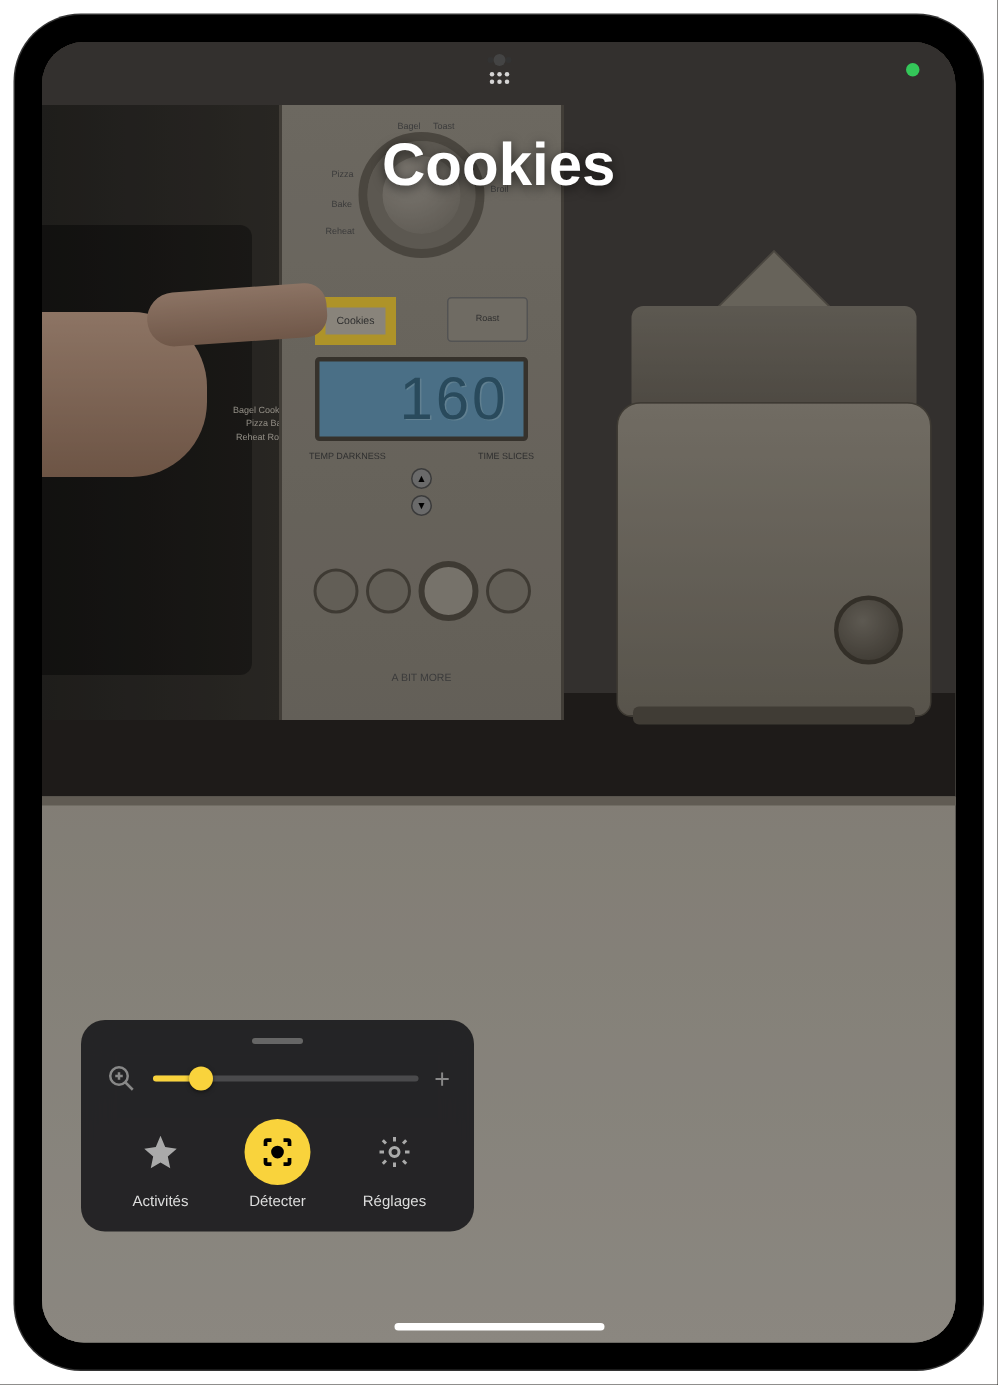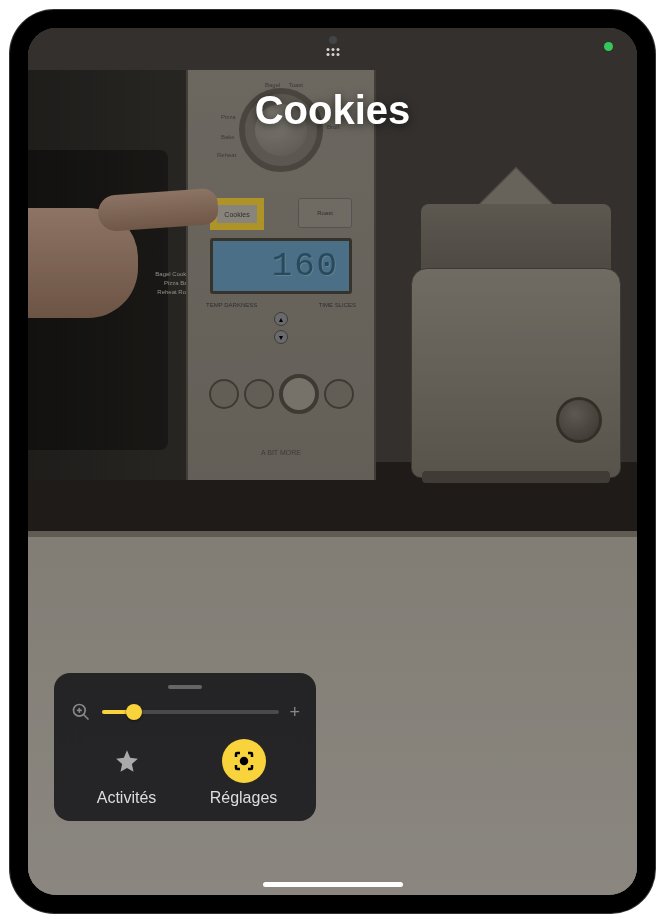--- a/index.html
+++ b/index.html
@@ -99,21 +99,21 @@
       border:7px solid #f9d33c;
       background: #c4bdb0;
       font-size:7px; color:#444;
       display:flex; align-items:center; justify-content:center;
     }
     .roast-btn { position:absolute; top:128px; right:22px; width:54px; height:30px; background:#a09a8e; border:1px solid #777; border-radius:3px; font-size:6px; color:#444; display:flex; align-items:center; justify-content:center; }
     .lcd {
       position:absolute; top:168px; left:22px; right:22px; height:56px;
       background:#6aa0c0; border:3px solid #4e4840; border-radius:3px;
       display:flex; align-items:center; justify-content:flex-end; padding-right:10px;
-      font-family: Liberation Mono, monospace; font-size:34px; color:#3b6a85; letter-spacing:2px;
+      font-family: Liberation Sans, sans-serif; font-size:40px; color:#3b6a85; letter-spacing:2px;
       text-shadow: 1px 1px 0 #8bb8d0;
     }
     .panel-btns { position:absolute; top:232px; left:18px; right:18px; }
     .panel-lbl { font-size:6px; color:#444; display:flex; justify-content:space-between; margin-bottom:2px;}
     .arrows { display:flex; justify-content:center; gap:6px; margin:4px 0;}
     .arrows .arr { width:14px; height:14px; border:1px solid #555; border-radius:50%; background:#999; display:flex; align-items:center; justify-content:center; font-size:7px;}
     .lower-btns { position:absolute; top:304px; left:18px; right:18px; display:flex; justify-content:space-around; align-items:center; }
     .lower-btns .btn { width:30px; height:30px; border-radius:50%; background:#8d877c; border:2px solid #5a544a; }
     .lower-btns .btn.big { width:40px; height:40px; background:#aaa499; border:4px solid #5a544a; }
     .panel-foot { position:absolute; bottom:24px; left:0; right:0; text-align:center; font-size:7px; color:#555;}
@@ -150,21 +150,21 @@
     .zoom-icon { width:22px; height:22px; color:#888; display:flex; align-items:center; justify-content:center;}
     .slider { flex:1; height:4px; background:#4a4a4c; border-radius:2px; position:relative;}
     .slider-fill { position:absolute; left:0; top:0; bottom:0; width:18%; background:#f9d33c; border-radius:2px;}
     .slider-thumb { position:absolute; top:50%; left:18%; transform:translate(-50%,-50%); width:16px; height:16px; background:#f9d33c; border-radius:50%; box-shadow:0 1px 3px rgba(0,0,0,0.5);}
     .plus-icon { color:#888; font-size:18px; font-weight:300;}
     .tab-row { display:flex; justify-content:space-between; gap:4px; padding: 4px 4px 0;}
     .tab { flex:1; display:flex; flex-direction:column; align-items:center; gap:6px; cursor:pointer;}
     .tab-circle { width:44px; height:44px; border-radius:50%; display:flex; align-items:center; justify-content:center; color:#aaa;}
     .tab.active .tab-circle { background:#f9d33c; color:#000;}
     .tab.outline .tab-circle { border:2px solid #888;}
-    .tab-label { font-size:16px; color:#ddd;}
+    .tab-label { font-size:10px; color:#ddd;}
     .home-indicator { position:absolute; bottom:8px; left:50%; transform:translateX(-50%); width:140px; height:5px; background:#fff; border-radius:3px; z-index:200;}
   </style>
 </head>
 <body>
 
 <div class="device-frame">
   <div class="screen">
 
     <div class="status-bar">
       <div class="status-center"></div>
@@ -287,20 +287,29 @@
           </div>
           <span class="tab-label">Activités</span>
         </div>
         <div class="tab active">
           <div class="tab-circle">
             <svg width="24" height="24" viewBox="0 0 24 24" fill="none" stroke="currentColor" stroke-width="2.5">
               <path d="M4 8V5a1 1 0 011-1h3M20 8V5a1 1 0 00-1-1h-3M4 16v3a1 1 0 001 1h3M20 16v3a1 1 0 01-1 1h-3"></path>
               <circle cx="12" cy="12" r="3" fill="currentColor"></circle>
             </svg>
           </div>
+          <span class="tab-label">Détecter</span>
+        </div>
+        <div class="tab">
+          <div class="tab-circle">
+            <svg width="24" height="24" viewBox="0 0 24 24" fill="none" stroke="currentColor" stroke-width="2">
+              <circle cx="12" cy="12" r="3"></circle>
+              <path d="M12 2v3M12 19v3M4.2 4.2l2.1 2.1M17.7 17.7l2.1 2.1M2 12h3M19 12h3M4.2 19.8l2.1-2.1M17.7 6.3l2.1-2.1"></path>
+            </svg>
+          </div>
           <span class="tab-label">Réglages</span>
         </div>
       </div>
     </div>
 
     <div class="home-indicator"></div>
   </div>
 </div>
 
 </body></html>

